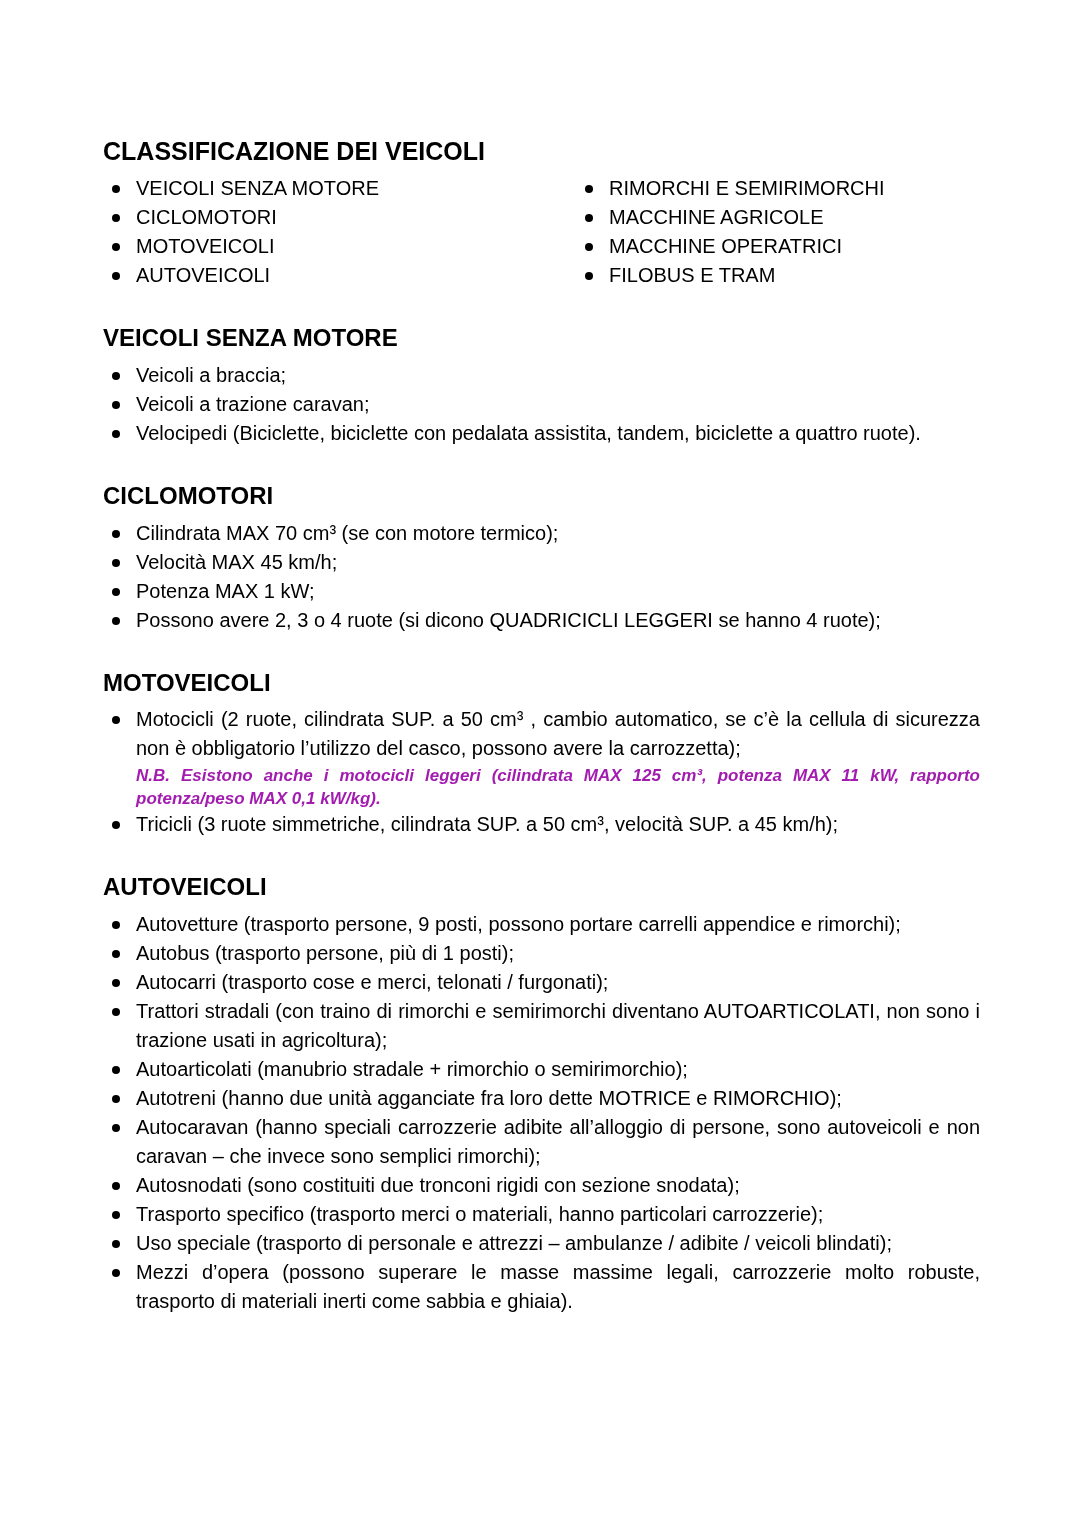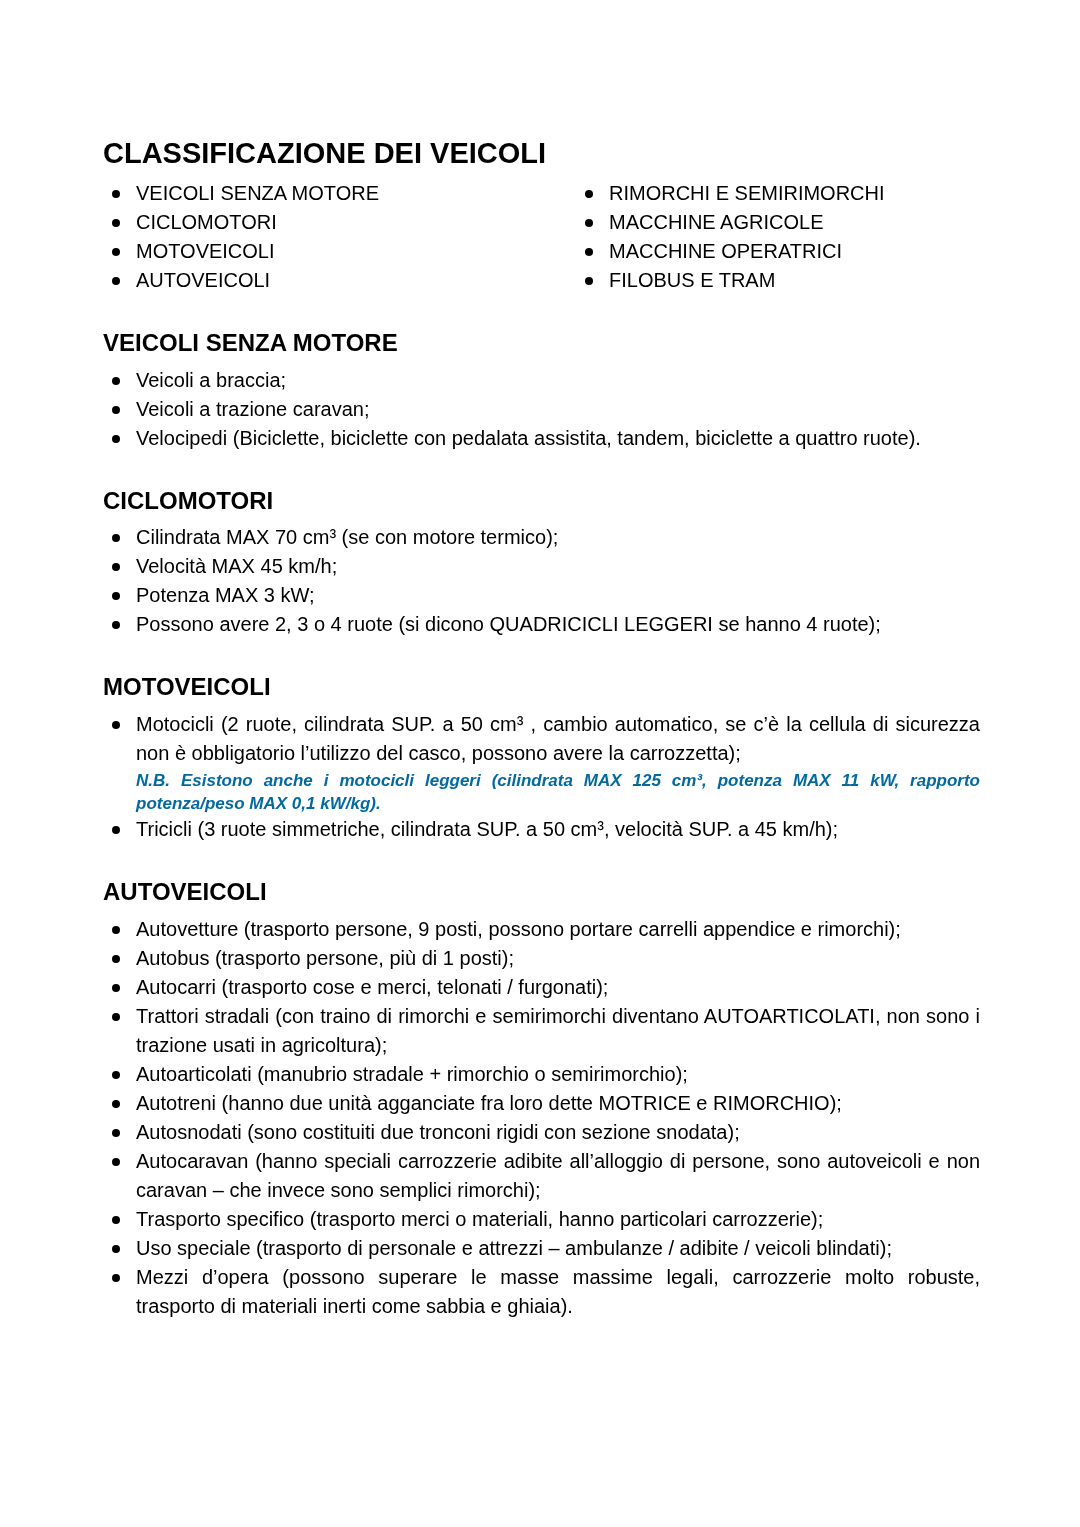--- a/index.html
+++ b/index.html
@@ -14,21 +14,21 @@
     color: #000000;
     overflow: hidden;
   }
   .page {
     box-sizing: border-box;
     width: 1080px;
     height: 1527px;
     padding: 136px 100px 40px 103px;
   }
   h1.page-title {
-    font-size: 29px;
+    font-size: 25px;
     font-weight: bold;
     margin: 0 0 8px 0;
     line-height: 1.2;
   }
   h2.section-heading {
     font-size: 24px;
     font-weight: bold;
     margin: 34px 0 8px 0;
     line-height: 1.2;
   }
@@ -58,21 +58,21 @@
     display: flex;
     align-items: flex-start;
   }
   .overview ul.bullet-list.col-left {
     flex: 0 0 473px;
   }
   .overview ul.bullet-list.col-right {
     flex: 1 1 auto;
   }
   .nb-note {
-    color: #0369a1;
+    color: #a21caf;
     font-weight: bold;
     font-style: italic;
     font-size: 17px;
     line-height: 23px;
     text-align: justify;
     margin-top: 1px;
   }
 </style>
 </head>
 <body>
@@ -103,21 +103,21 @@
       <li><span>Veicoli a trazione caravan;</span></li>
       <li><span>Velocipedi (Biciclette, biciclette con pedalata assistita, tandem, biciclette a quattro ruote).</span></li>
     </ul>
   </section>
 
   <section>
     <h2 class="section-heading">CICLOMOTORI</h2>
     <ul class="bullet-list">
       <li><span>Cilindrata MAX 70 cm³ (se con motore termico);</span></li>
       <li><span>Velocità MAX 45 km/h;</span></li>
-      <li><span>Potenza MAX 3 kW;</span></li>
+      <li><span>Potenza MAX 1 kW;</span></li>
       <li><span>Possono avere 2, 3 o 4 ruote (si dicono QUADRICICLI LEGGERI se hanno 4 ruote);</span></li>
     </ul>
   </section>
 
   <section>
     <h2 class="section-heading">MOTOVEICOLI</h2>
     <ul class="bullet-list">
       <li>
         <span>Motocicli (2 ruote, cilindrata SUP. a 50 cm³ , cambio automatico, se c’è la cellula di sicurezza non è obbligatorio l’utilizzo del casco, possono avere la carrozzetta);</span>
         <div class="nb-note">N.B. Esistono anche i motocicli leggeri (cilindrata MAX 125 cm³, potenza MAX 11 kW, rapporto potenza/peso MAX 0,1 kW/kg).</div>
@@ -128,21 +128,21 @@
 
   <section>
     <h2 class="section-heading">AUTOVEICOLI</h2>
     <ul class="bullet-list">
       <li><span>Autovetture (trasporto persone, 9 posti, possono portare carrelli appendice e rimorchi);</span></li>
       <li><span>Autobus (trasporto persone, più di 1 posti);</span></li>
       <li><span>Autocarri (trasporto cose e merci, telonati / furgonati);</span></li>
       <li><span>Trattori stradali (con traino di rimorchi e semirimorchi diventano AUTOARTICOLATI, non sono i trazione usati in agricoltura);</span></li>
       <li><span>Autoarticolati (manubrio stradale + rimorchio o semirimorchio);</span></li>
       <li><span>Autotreni (hanno due unità agganciate fra loro dette MOTRICE e RIMORCHIO);</span></li>
+      <li><span>Autocaravan (hanno speciali carrozzerie adibite all’alloggio di persone, sono autoveicoli e non caravan – che invece sono semplici rimorchi);</span></li>
       <li><span>Autosnodati (sono costituiti due tronconi rigidi con sezione snodata);</span></li>
-      <li><span>Autocaravan (hanno speciali carrozzerie adibite all’alloggio di persone, sono autoveicoli e non caravan – che invece sono semplici rimorchi);</span></li>
       <li><span>Trasporto specifico (trasporto merci o materiali, hanno particolari carrozzerie);</span></li>
       <li><span>Uso speciale (trasporto di personale e attrezzi – ambulanze / adibite / veicoli blindati);</span></li>
       <li><span>Mezzi d’opera (possono superare le masse massime legali, carrozzerie molto robuste, trasporto di materiali inerti come sabbia e ghiaia).</span></li>
     </ul>
   </section>
 
 </div>
 
 </body></html>

